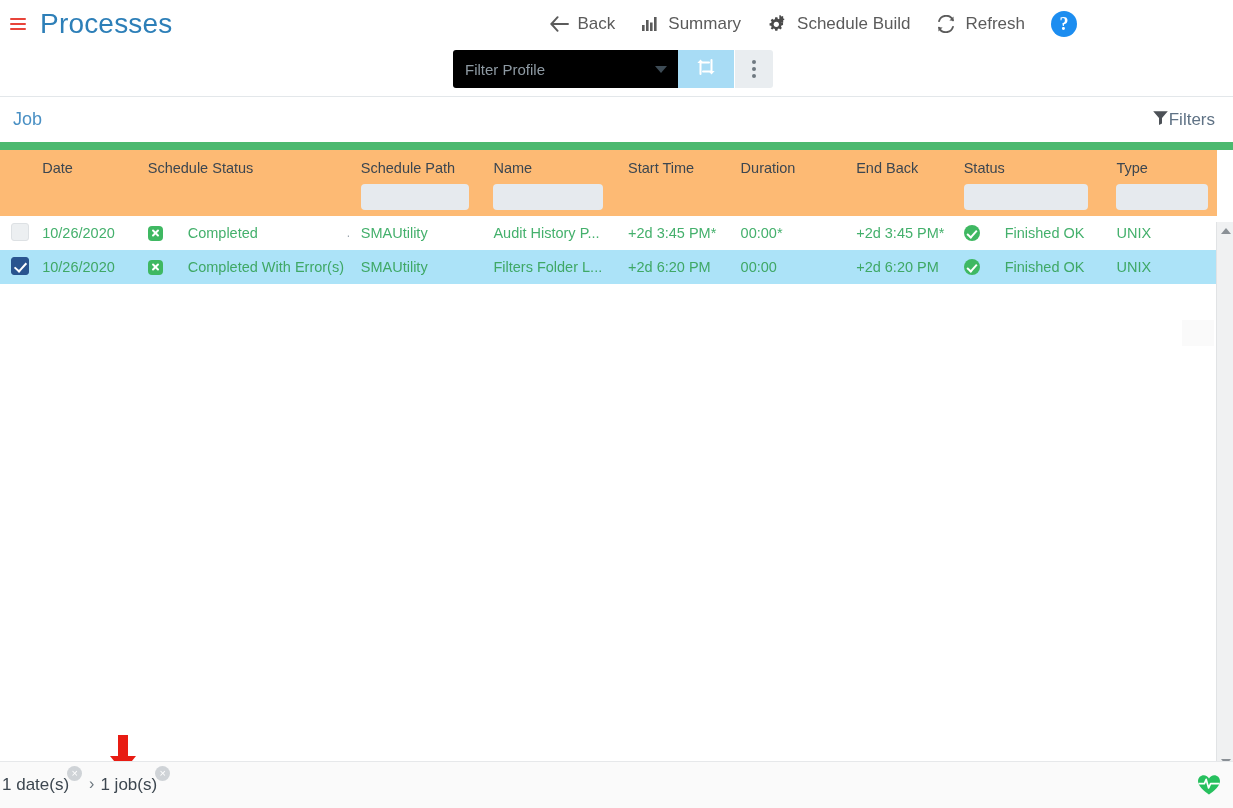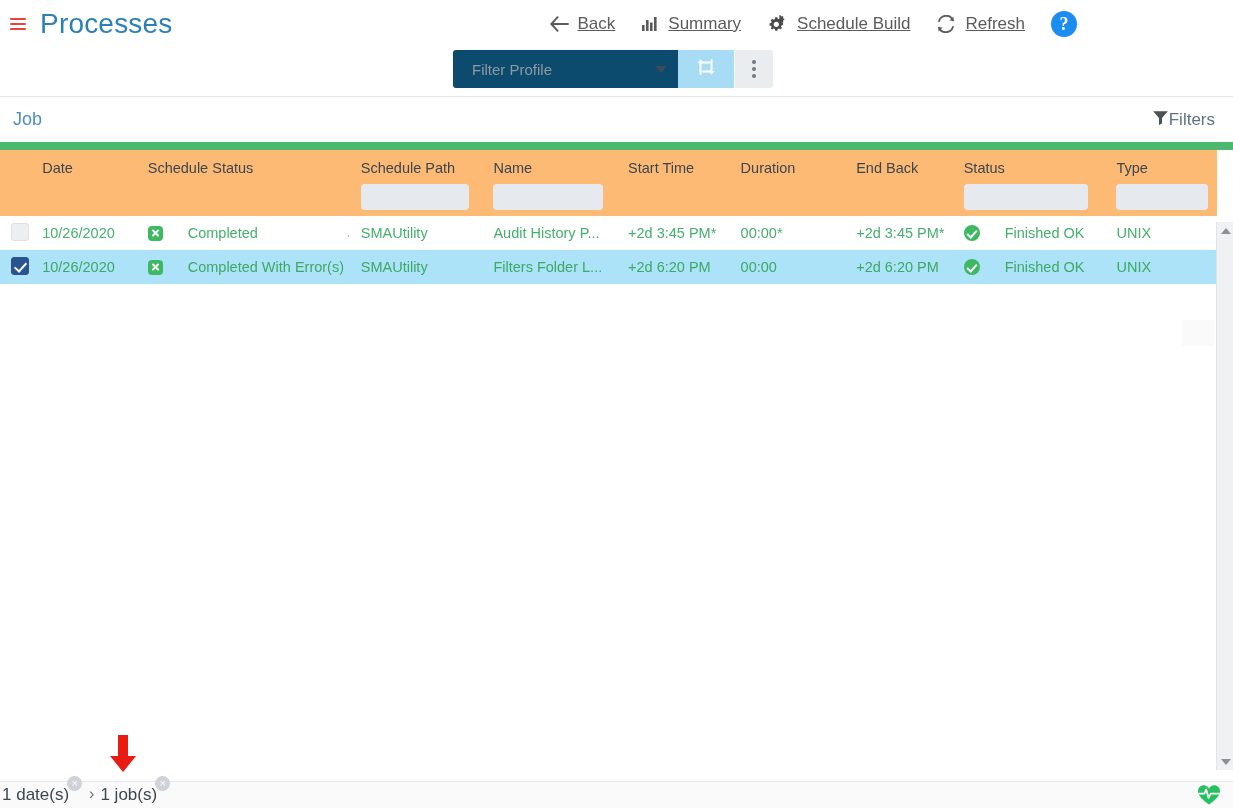--- a/index.html
+++ b/index.html
@@ -24,41 +24,41 @@
   .hamburger i { display:block; height:2px; width:16px; background:#e8443a; border-radius:1px; }
   .page-title {
     margin-left:10px; font-size:28px; color:#2d7fb8; font-weight:400;
     letter-spacing:.2px; line-height:1;
   }
   .topactions {
     margin-left:auto; display:flex; align-items:center; gap:26px; padding-right:12px;
   }
   .taction {
     display:flex; align-items:center; gap:9px; cursor:pointer;
-    font-size:17px; color:#5b5b5b;text-decoration:underline;
+    font-size:17px; color:#5b5b5b;
   }
   .taction svg { display:block; }
   .help-badge {
     width:26px; height:26px; border-radius:50%; background:#1c8df0;
     color:#fff; font-size:18px; font-weight:bold; display:flex;
     align-items:center; justify-content:center; cursor:pointer;
     font-family:"Liberation Serif", serif;
   }
 
   
   .profilerow {
     position:absolute; top:48px; left:0; width:1233px; height:48px;
   }
   .profile-wrap {
     position:absolute; left:453px; top:2px;
     display:flex; align-items:stretch; height:38px;
   }
   .profile-select {
-    width:225px; background:#0c4a6e; border:none; border-radius:3px 0 0 3px;
-    display:flex; align-items:center; padding:0 19px; cursor:pointer;
+    width:225px; background:#000000; border:none; border-radius:3px 0 0 3px;
+    display:flex; align-items:center; padding:0 12px; cursor:pointer;
     position:relative;
   }
   .profile-select span.ph { font-size:15px; color:#8e9aa3; }
   .caret {
     position:absolute; right:11px; top:50%; margin-top:-3px;
     width:0; height:0; border-left:6px solid transparent;
     border-right:6px solid transparent; border-top:7px solid #3d4b55;
   }
   .profile-swap {
     width:56px; background:#a8dcf5; display:flex; align-items:center;
@@ -158,21 +158,21 @@
   .tri-up { width:0;height:0;border-left:5px solid transparent;border-right:5px solid transparent;border-bottom:6px solid #8a9096; }
   .tri-down { width:0;height:0;border-left:5px solid transparent;border-right:5px solid transparent;border-top:6px solid #8a9096; }
 
   .ghost-box {
     position:absolute; left:1182px; top:320px; width:32px; height:26px;
     background:#fafafa;
   }
 
   
   .bottombar {
-    position:absolute; bottom:0; left:0; width:1233px; height:27px;
+    position:absolute; bottom:0; left:0; width:1233px; height:47px;
     background:#fafafa; border-top:1px solid #e6e8ea;
     display:flex; align-items:center;
   }
   .crumbs { display:flex; align-items:flex-start; margin-left:2px; }
   .crumb {
     position:relative; font-size:17px; color:#3d4750; padding-right:12px;
     cursor:pointer;
   }
   .crumb .x {
     position:absolute; right:-1px; top:-9px; width:15px; height:15px;

